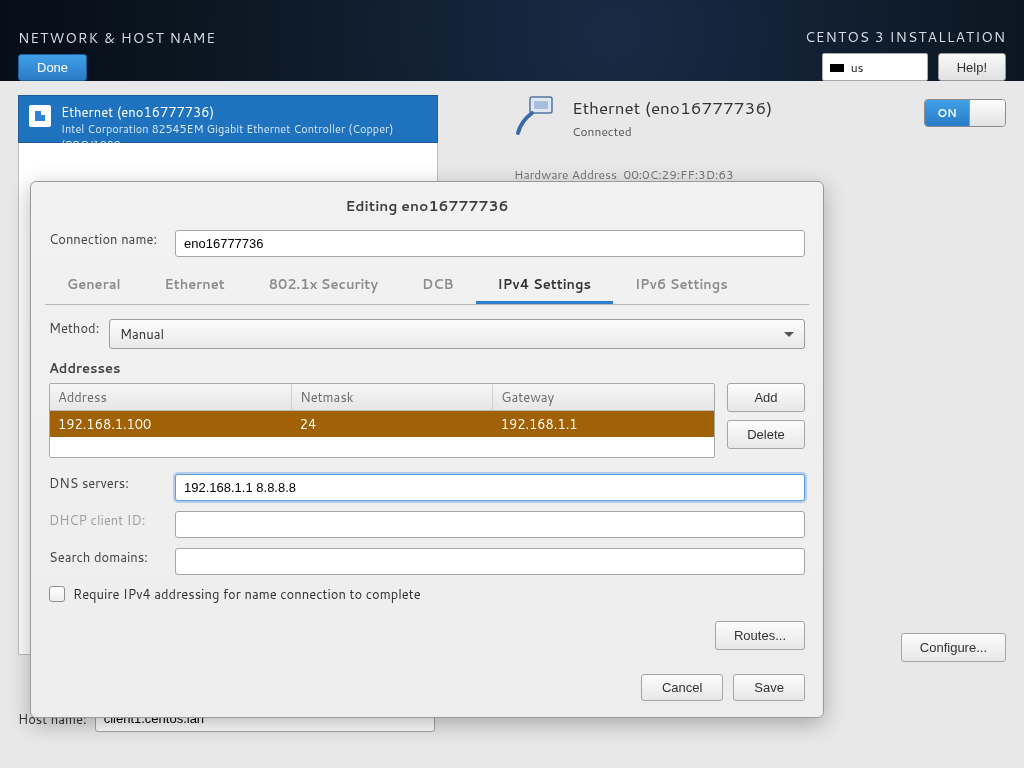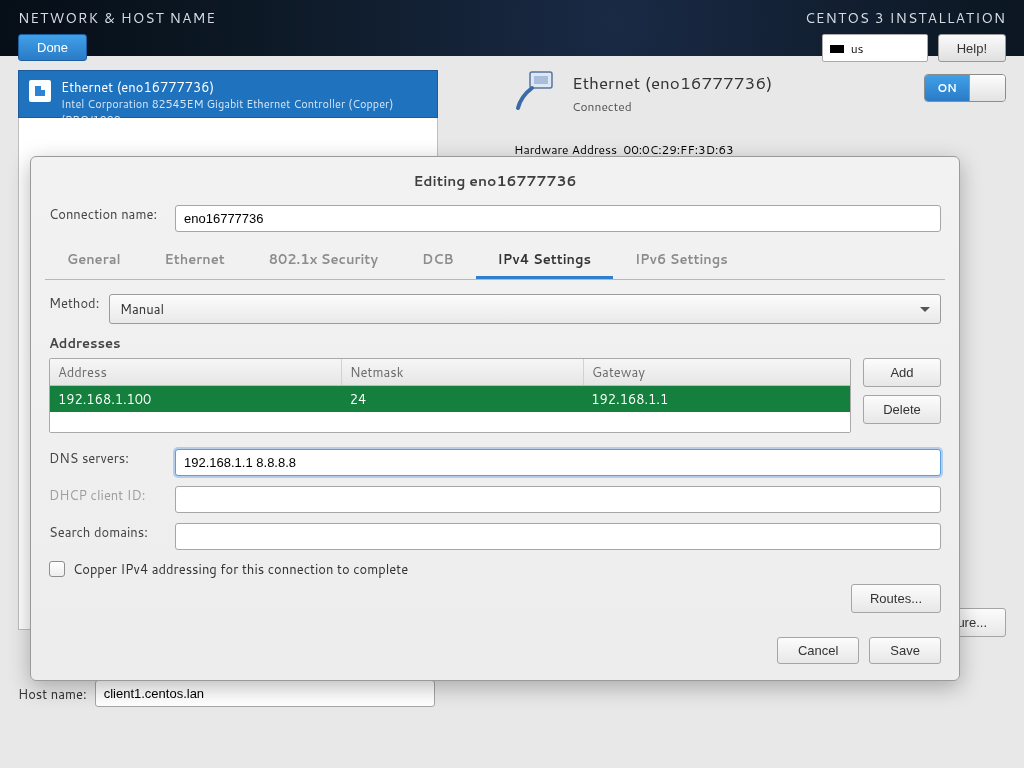--- a/index.html
+++ b/index.html
@@ -1,24 +1,24 @@
 <!DOCTYPE html>
 <html><head>
 <meta charset="utf-8">
 <style>
   * { box-sizing: border-box; margin: 0; padding: 0; }
   html, body { width: 1024px; height: 768px; overflow: hidden;
     font-family: "Cantarell", "DejaVu Sans", "Helvetica Neue", Arial, sans-serif;
     font-size: 13px; color: #333; background: #e8e8e8; }
   
   .banner {
-    height: 56px;
+    height: 81px;
     background: radial-gradient(circle at 60% 40%, #1a2a45 0%, #0c1824 60%, #060e17 100%);
     color: #e6e8ec;
-    display: flex; align-items: flex-start; padding: 8px 18px 0 18px;
+    display: flex; align-items: flex-end; padding: 8px 18px 0 18px;
     gap: 18px;
   }
   .banner-left { flex: 1; }
   .banner-title { font-size: 14px; letter-spacing: 1px; color:#d6dbe4;}
   .done-btn {
     margin-top: 6px; display: inline-block;
     background: linear-gradient(#3fa0e8,#2b7bc6);
     border: 1px solid #1d5ea0;
     color: #fff; padding: 5px 18px; border-radius: 3px; font-size:13px;
     cursor: pointer;
@@ -62,21 +62,21 @@
     flex:1;
   }
   .leftcol { display:flex; flex-direction:column; height:560px; }
 
   .rightcol { flex:1; padding-left: 62px; position:relative; }
   .eth-head { display:flex; gap:16px; }
   .eth-big-icon { width:42px; height:40px; position:relative; }
   .eth-big-icon svg { width:42px; height:40px; }
   .eth-name { font-size:17px; color:#333; }
   .eth-state { font-size:12px; color:#555; margin-top:4px; }
-  .hw-addr { margin-top:26px; font-size:12px; color:#000000; }
+  .hw-addr { margin-top:26px; font-size:12px; color:#737373; }
 
   .toggle { position:absolute; right:0; top:4px; width:82px; height:28px;
     border:1px solid #8c8c8c; border-radius:4px; background:#efefef; display:flex; overflow:hidden;}
   .toggle-on { flex:1; background:linear-gradient(#3fa0e8,#2b7bc6); color:#fff; font-size:11px;
     display:flex; align-items:center; justify-content:center; font-weight:bold;}
   .toggle-knob { width:36px; background:linear-gradient(#fdfdfd,#e2e2e2); border-left:1px solid #999;}
 
   .configure-btn {
     position:absolute; right:18px; top:552px;
   }
@@ -89,21 +89,21 @@
 
   .host-row { position:absolute; left:18px; bottom:40px; display:flex; align-items:center; gap:8px;}
   .host-row label { font-size:13px; color:#333; }
   .host-row input {
     width:340px; padding:5px 8px; border:1px solid #a6a6a6; border-radius:3px;
     background:#fff; font-size:13px;
   }
 
   
   .dialog {
-    position:absolute; left:30px; top:100px; width:930px;
+    position:absolute; left:30px; top:100px; width:794px;
     background: linear-gradient(#f2f2f2,#ededed);
     border:1px solid #9a9a9a; border-radius:6px;
     box-shadow: 0 6px 22px rgba(0,0,0,0.28);
     padding: 14px 18px 16px 18px;
     z-index:50;
   }
   .dlg-title { text-align:center; font-weight:bold; font-size:14px; color:#3f3f3f; margin-bottom:14px;}
   .row { display:flex; margin-bottom:10px; }
   .row > label { width:126px; color:#444; font-size:13px;}
   .txt {
@@ -134,34 +134,34 @@
   .addr-label { font-weight:bold; color:#444; margin-bottom:6px; }
   .addr-wrap { display:flex; gap:12px; }
   .addr-table {
     flex:1; border:1px solid #a9a9a9; background:#fff; border-radius:2px; overflow:hidden;
   }
   .addr-head { display:flex; background:linear-gradient(#f6f6f6,#e6e6e6); border-bottom:1px solid #bcbcbc;}
   .addr-head div, .addr-row div { padding:4px 8px; font-size:13px; }
   .col-a{flex:1.1} .col-n{flex:.9} .col-g{flex:1}
   .addr-head div { color:#6c6c6c; border-right:1px solid #d2d2d2;}
   .addr-head div:last-child{border-right:none;}
-  .addr-row { display:flex; background:#15803d; color:#fff;}
+  .addr-row { display:flex; background:#a16207; color:#fff;}
   .addr-empty { height:20px; background:#fff;}
   .addr-btns { display:flex; flex-direction:column; gap:8px; width:78px;}
   .addr-btns .std-btn { padding:6px 0; text-align:center;}
 
   .form-block { margin-top:16px; }
   .form-block .row > label { width:126px; text-align:left;}
   .chk-row { display:flex; align-items:center; gap:8px; margin-top:10px;}
   .chk {
     width:16px; height:16px; border:1px solid #8e8e8e; border-radius:3px;
     background:linear-gradient(#fff,#eee);
   }
 
-  .routes-row { display:flex; justify-content:flex-end; margin-top:6px;}
+  .routes-row { display:flex; justify-content:flex-end; margin-top:18px;}
   .dlg-buttons { display:flex; justify-content:flex-end; gap:10px; margin-top:24px;}
 </style>
 </head>
 <body>
 
 <div class="banner">
   <div class="banner-left">
     <div class="banner-title">NETWORK &amp; HOST NAME</div>
     <button class="done-btn">Done</button>
   </div>
@@ -278,21 +278,21 @@
       <div class="row">
         <label class="" style="color:#9e9e9e">DHCP client ID:</label>
         <input class="txt disabled" type="text" disabled="" value="" style="">
       </div>
       <div class="row">
         <label>Search domains:</label>
         <input class="txt" type="text" value="" style="">
       </div>
       <div class="chk-row">
         <span class="chk"></span>
-        <span>Copper IPv4 addressing for this connection to complete</span>
+        <span>Require IPv4 addressing for name connection to complete</span>
       </div>
       <div class="routes-row">
         <button class="std-btn">Routes...</button>
       </div>
     </div>
 
     <div class="dlg-buttons">
       <button class="std-btn small">Cancel</button>
       <button class="std-btn small">Save</button>
     </div>

